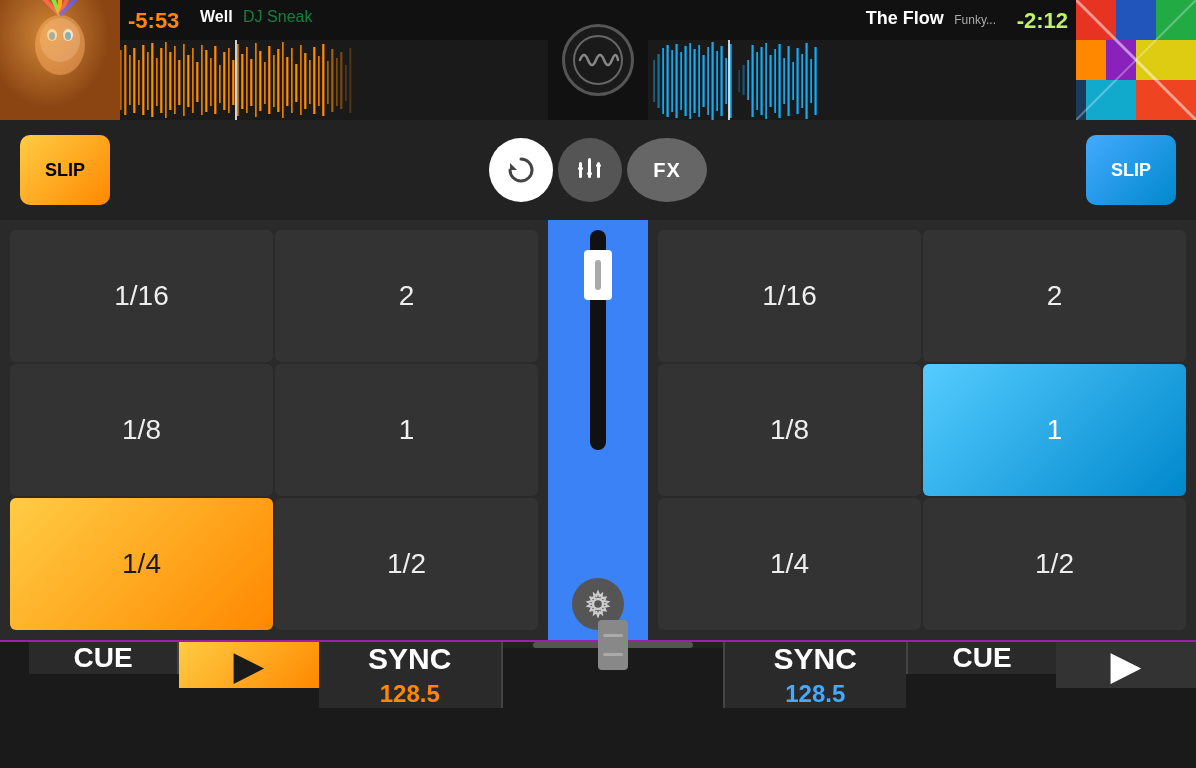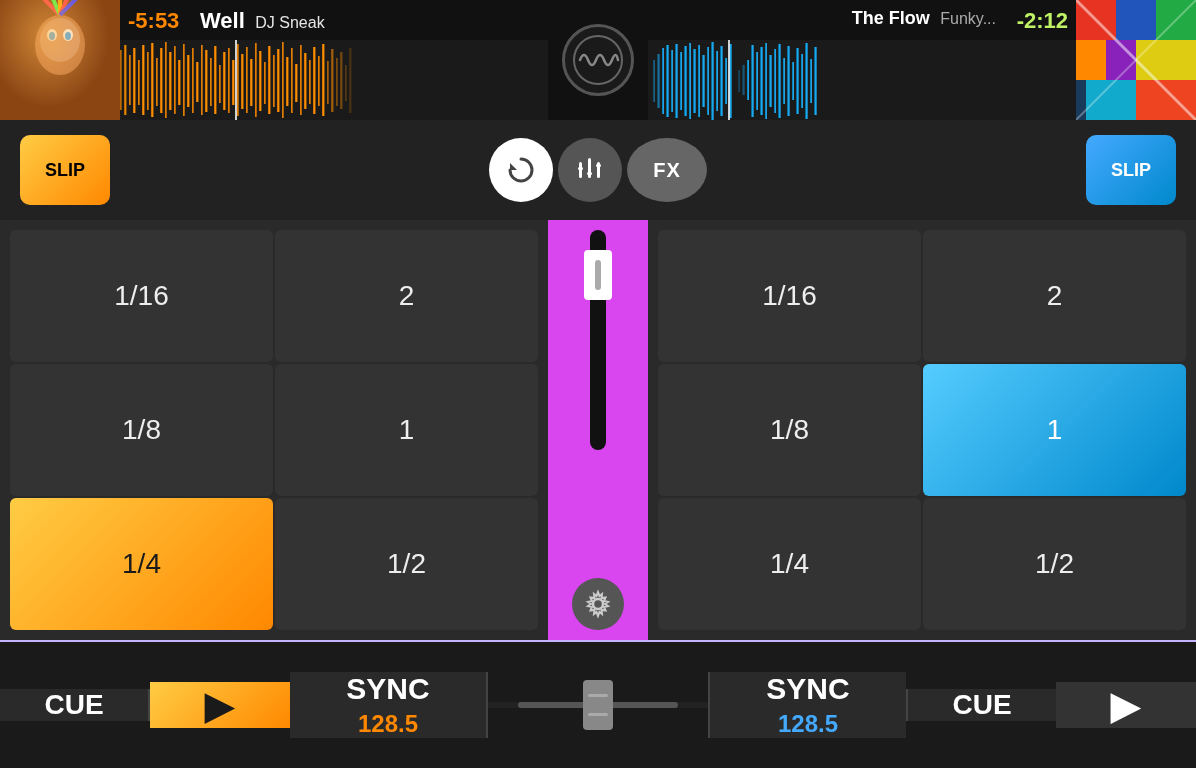--- a/index.html
+++ b/index.html
@@ -137,21 +137,21 @@
       font-size: 20px;
       letter-spacing: 1px;
       color: white;
       width: 80px;
     }
 
     
     .main-area {
       width: 100%;
       height: 420px;
-      background: #d946ef;
+      background: #3b82f6;
       display: flex;
       position: relative;
     }
 
     .deck-grid {
       flex: 1;
       display: grid;
       grid-template-columns: 1fr 1fr;
       grid-template-rows: 1fr 1fr 1fr;
       gap: 2px;
@@ -238,22 +238,23 @@
       color: #ccc;
       font-size: 24px;
     }
 
     
     .bottom-bar {
       width: 100%;
       height: 128px;
       background: #1a1a1a;
       display: flex;
-      align-items: center;
-      border-top: 2px solid #c4b5fd;
+      align-items: flex-start;
+      border-top: 2px solid #a21caf;
+      padding-left: 29px;
     }
 
     .cue-btn {
       width: 150px;
       background: #2a2a2a;
       color: white;
       font-weight: bold;
       font-size: 28px;
       border: none;
       cursor: pointer;
@@ -418,22 +419,22 @@
       <ellipse cx="52" cy="35" rx="5" ry="6" fill="white"></ellipse>
       <ellipse cx="68" cy="35" rx="5" ry="6" fill="white"></ellipse>
       <ellipse cx="52" cy="36" rx="3" ry="4" fill="#33aaff"></ellipse>
       <ellipse cx="68" cy="36" rx="3" ry="4" fill="#33aaff"></ellipse>
     </svg>
   </div>
 
   <div style="flex:2; position:relative; height:120px; background:#111; overflow:hidden;">
     <span class="waveform-time-left">-5:53</span>
     <div class="track-info-left">
-      <span style="font-weight:bold; font-size:22px;">Well</span>
-      <span style="color:#e5e5e5; font-size:16px; margin-left:6px;">DJ Sneak</span>
+      <span style="font-weight:bold; font-size:16px;">Well</span>
+      <span style="color:#15803d; font-size:16px; margin-left:6px;">DJ Sneak</span>
     </div>
     <svg width="100%" height="80" style="position:absolute; bottom:0; left:0;">
 
       <defs>
         <linearGradient id="waveGradL" x1="0" y1="0" x2="1" y2="0">
           <stop offset="0%" stop-color="#cc6600"></stop>
           <stop offset="60%" stop-color="#ff9900"></stop>
           <stop offset="100%" stop-color="#994400" stop-opacity="0.3"></stop>
         </linearGradient>
       </defs>
@@ -503,21 +504,21 @@
 
         <path d="M8 26 Q12 16 16 26 Q20 36 24 26 Q28 16 32 26 Q36 36 40 26 Q44 16 46 26" fill="none" stroke="#888" stroke-width="2.5" stroke-linecap="round"></path>
       </svg>
     </div>
   </div>
 
   <div style="flex:2; position:relative; height:120px; background:#111; overflow:hidden;">
     <span class="waveform-time-right">-2:12</span>
     <div class="track-info-right">
       <span style="font-weight:bold; font-size:18px;text-align:right;">The Flow</span>
-      <span style="color:#aaa; font-size:16px; margin-left:6px;">Funky...</span>
+      <span style="color:#aaa; font-size:12px; margin-left:6px;">Funky...</span>
     </div>
     <svg width="100%" height="80" style="position:absolute; bottom:0; left:0;">
       <defs>
         <linearGradient id="waveGradR" x1="0" y1="0" x2="1" y2="0">
           <stop offset="0%" stop-color="#0088cc" stop-opacity="0.3"></stop>
           <stop offset="30%" stop-color="#0099dd"></stop>
           <stop offset="70%" stop-color="#33bbff"></stop>
           <stop offset="100%" stop-color="#0077bb" stop-opacity="0.4"></stop>
         </linearGradient>
       </defs>

